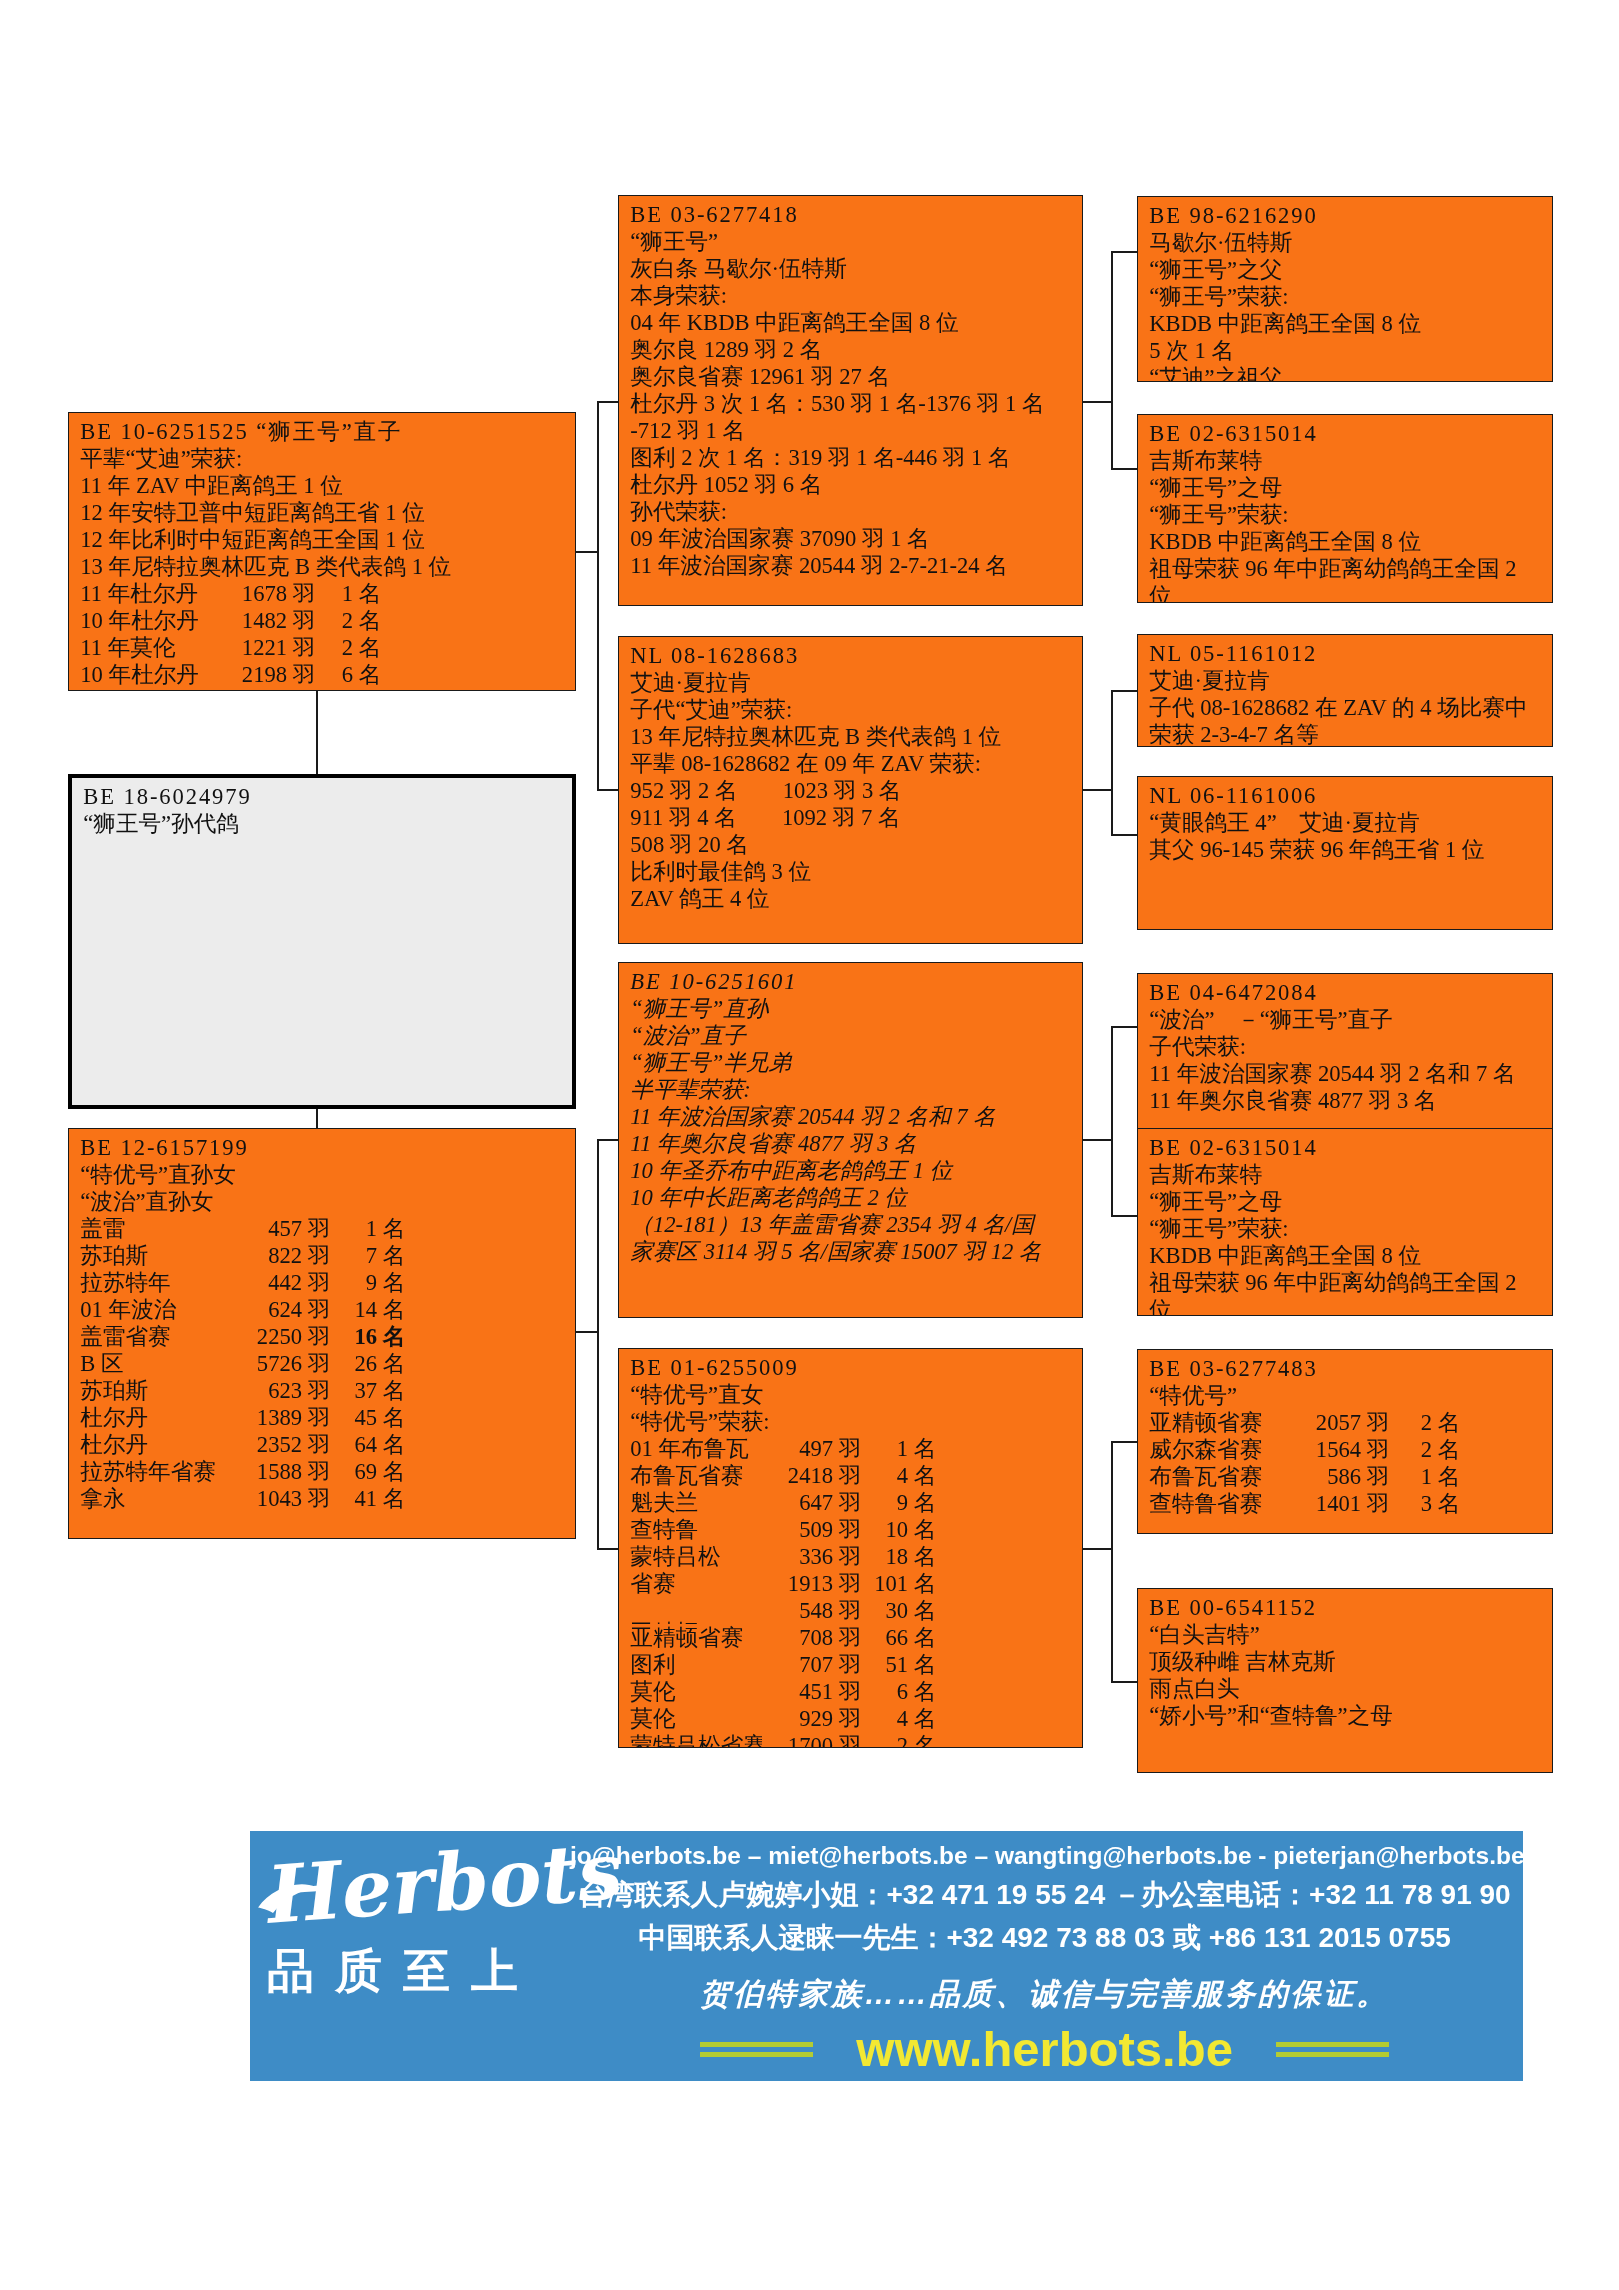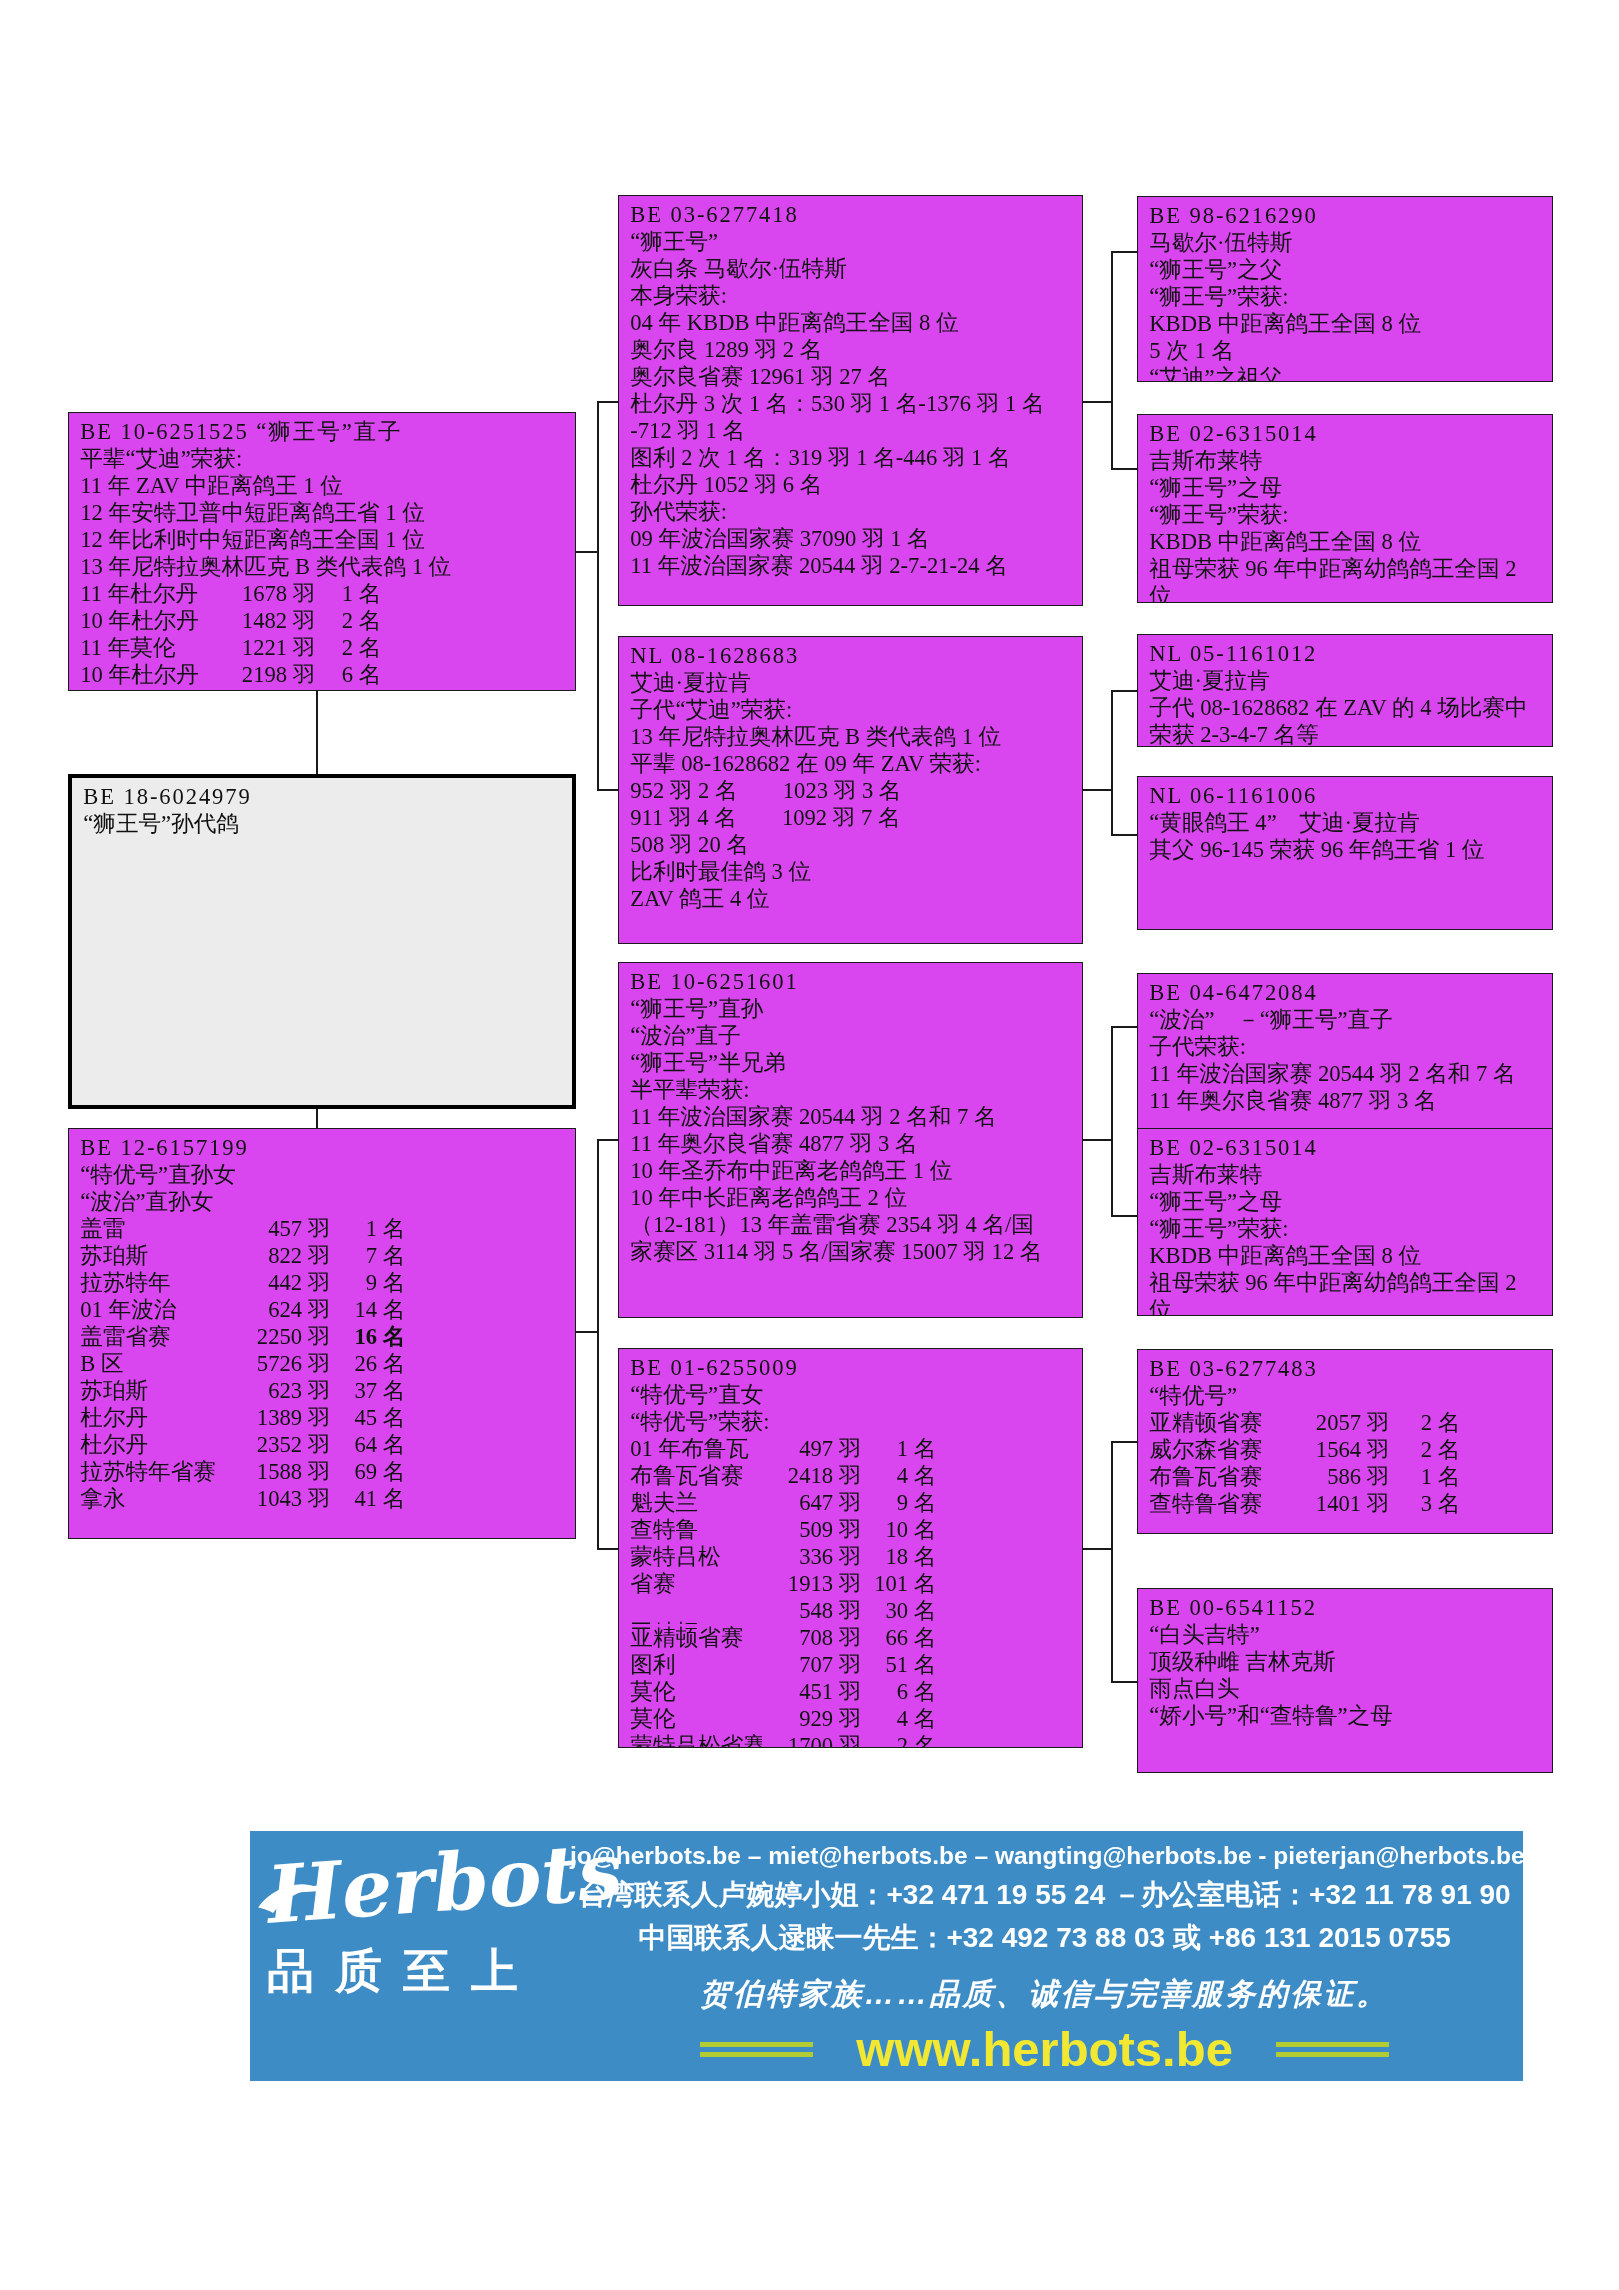--- a/index.html
+++ b/index.html
@@ -1,19 +1,19 @@
 <!DOCTYPE html>
 <html style="font-size:15px"><head>
 <meta charset="utf-8">
 <style>
   html,body{margin:0;padding:0;background:#ffffff;}
   .page{position:relative;width:1620px;height:2290px;background:#ffffff;overflow:hidden;
         font-family:"Liberation Serif","DejaVu Serif",serif;color:#111;}
   
-  .pbox{position:absolute;border:1.9px solid #1a1a1a;background:#d946ef;box-sizing:border-box;
+  .pbox{position:absolute;border:1.9px solid #1a1a1a;background:#f97316;box-sizing:border-box;
         padding:4.7px 11.3px;font-size:22.6px;line-height:27px;white-space:nowrap;overflow:hidden;}
   .pbox.subject{border:4.7px solid #000;background:#ececec;}
   .ring{letter-spacing:1.9px;}
   .bline{height:27px;}
   .cols{display:flex;}
   .cols .c-venue{text-align:left;overflow:hidden;}
   .cols .c-birds{text-align:right;}
   .cols .c-rank{text-align:right;}
   
   .cline{position:absolute;background:#1a1a1a;}
@@ -182,21 +182,21 @@
         <div class="bline">艾迪·夏拉肯</div>
         <div class="bline">子代“艾迪”荣获:</div>
         <div class="bline">13 年尼特拉奥林匹克 B 类代表鸽 1 位</div>
         <div class="bline">平辈 08-1628682 在 09 年 ZAV 荣获:</div>
         <div class="bline">952 羽 2 名　　1023 羽 3 名</div>
         <div class="bline">911 羽 4 名　　1092 羽 7 名</div>
         <div class="bline">508 羽 20 名</div>
         <div class="bline">比利时最佳鸽 3 位</div>
         <div class="bline">ZAV 鸽王 4 位</div>
       </div>
-      <div class="pbox" style="left: 618px; top: 962px; width: 465px; height: 356px;">
+      <div class="pbox" style="left: 618px; top: 962px; width: 465px; height: 356px; font-style: italic;">
         <div class="bline ring">BE 10-6251601</div>
         <div class="bline">“狮王号”直孙</div>
         <div class="bline">“波治”直子</div>
         <div class="bline">“狮王号”半兄弟</div>
         <div class="bline">半平辈荣获:</div>
         <div class="bline">11 年波治国家赛 20544 羽 2 名和 7 名</div>
         <div class="bline">11 年奥尔良省赛 4877 羽 3 名</div>
         <div class="bline">10 年圣乔布中距离老鸽鸽王 1 位</div>
         <div class="bline">10 年中长距离老鸽鸽王 2 位</div>
         <div class="bline">（12-181）13 年盖雷省赛 2354 羽 4 名/国</div>

